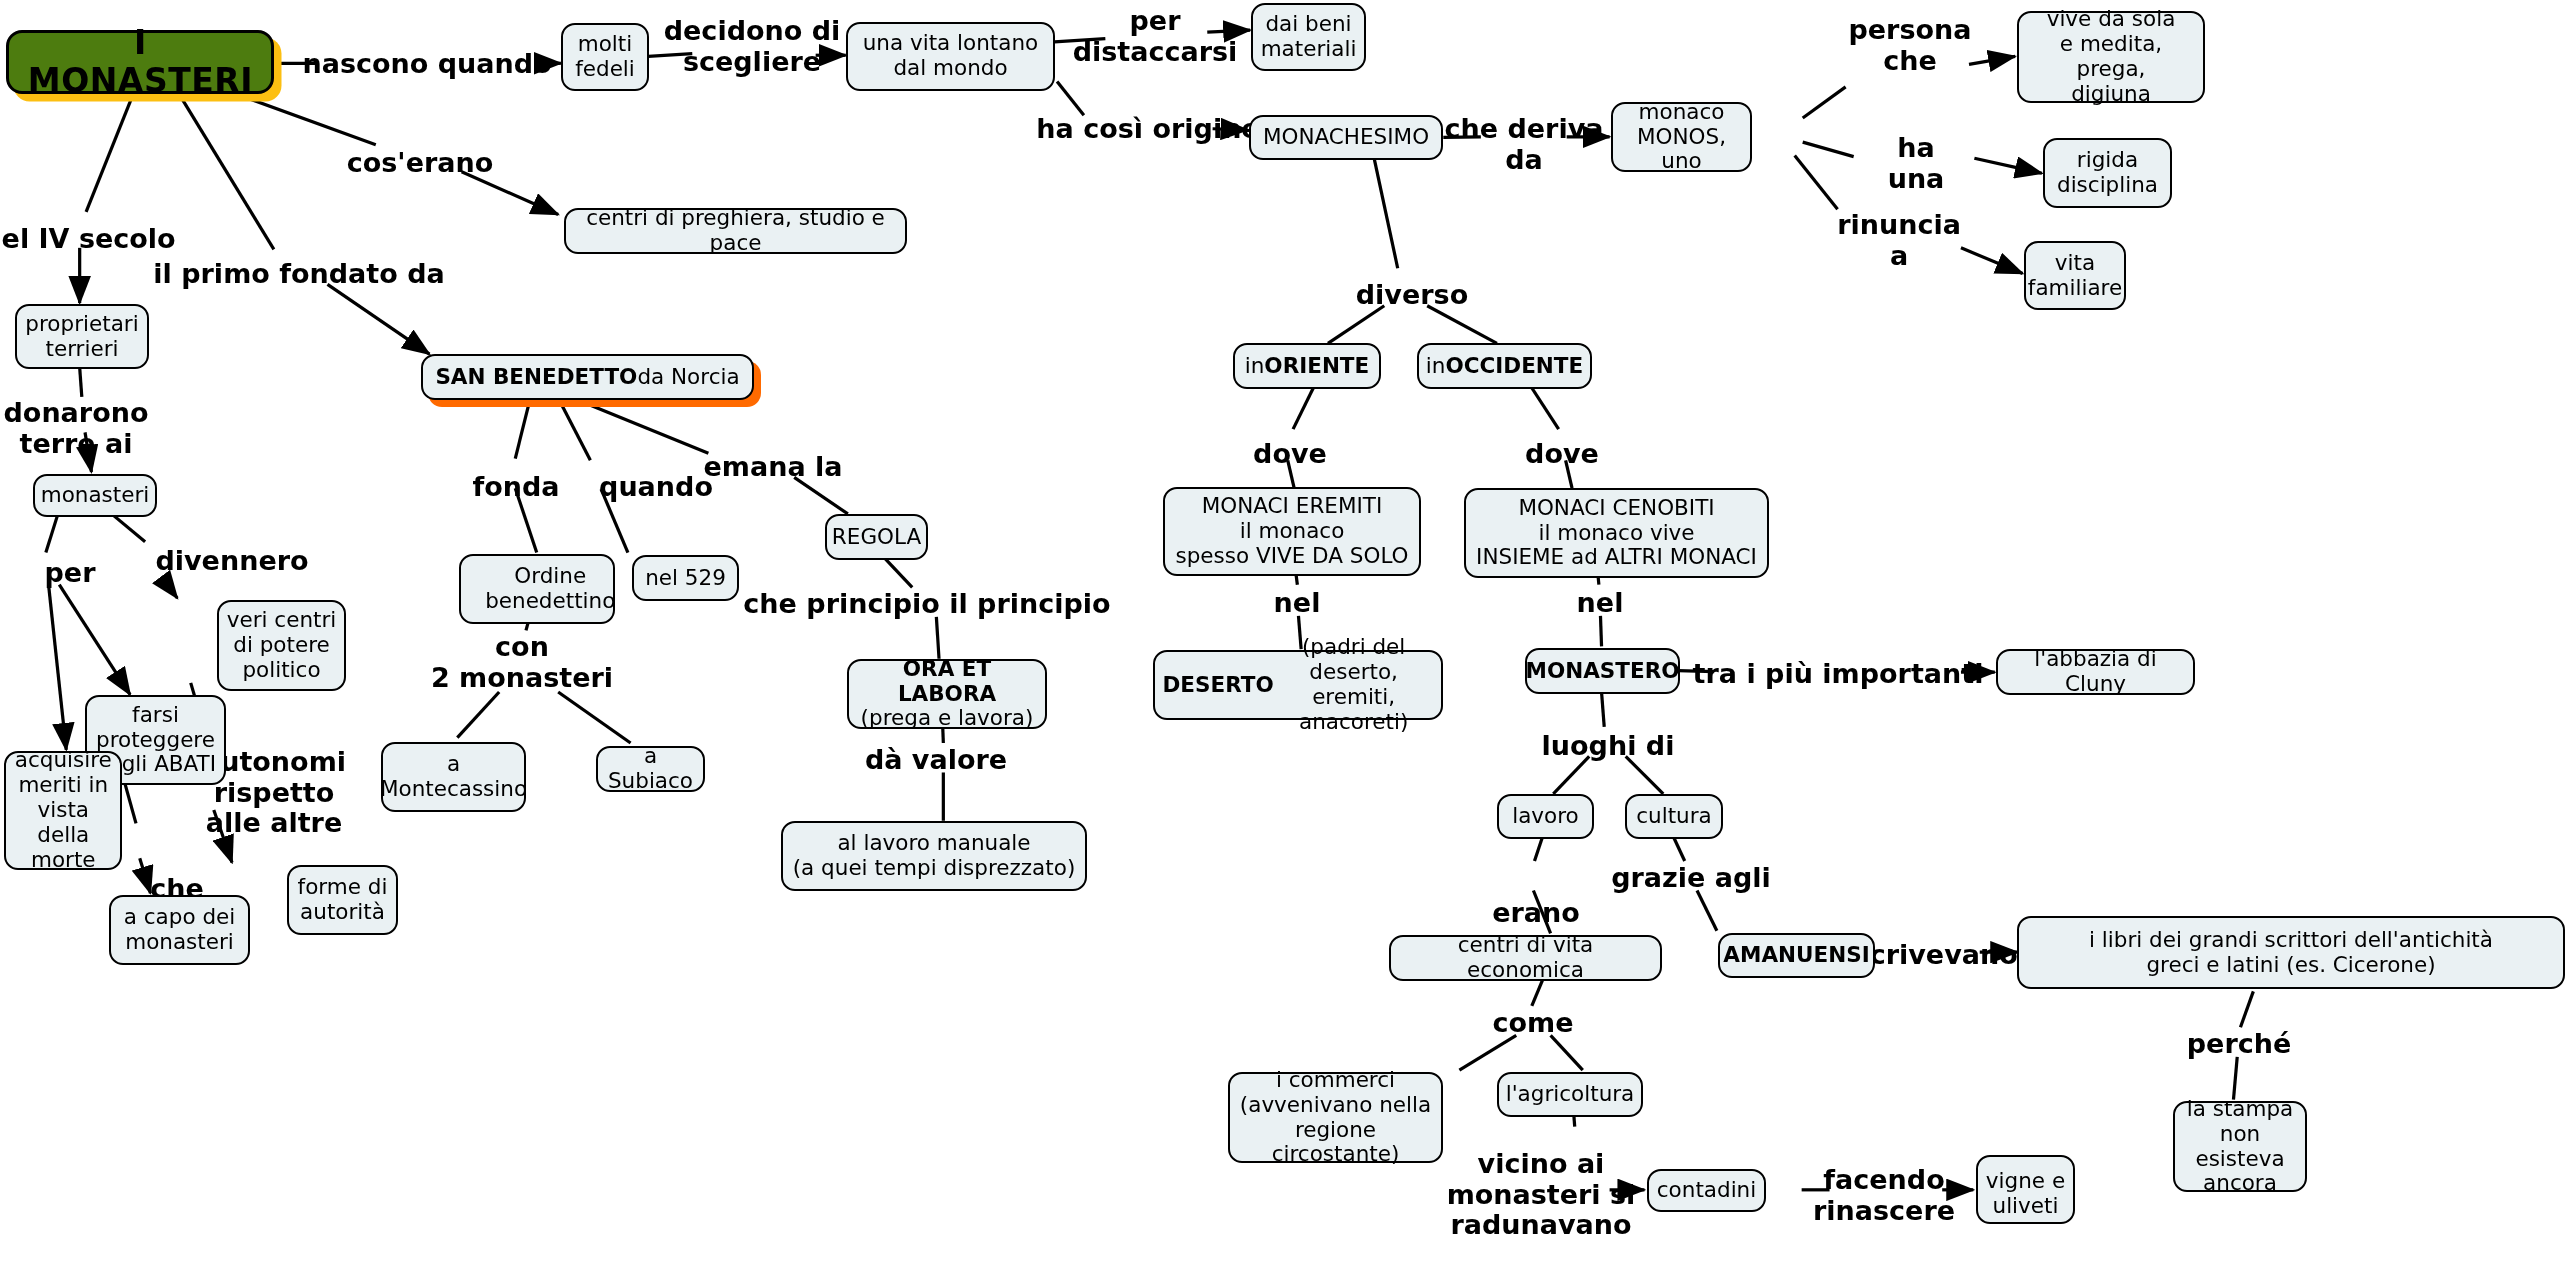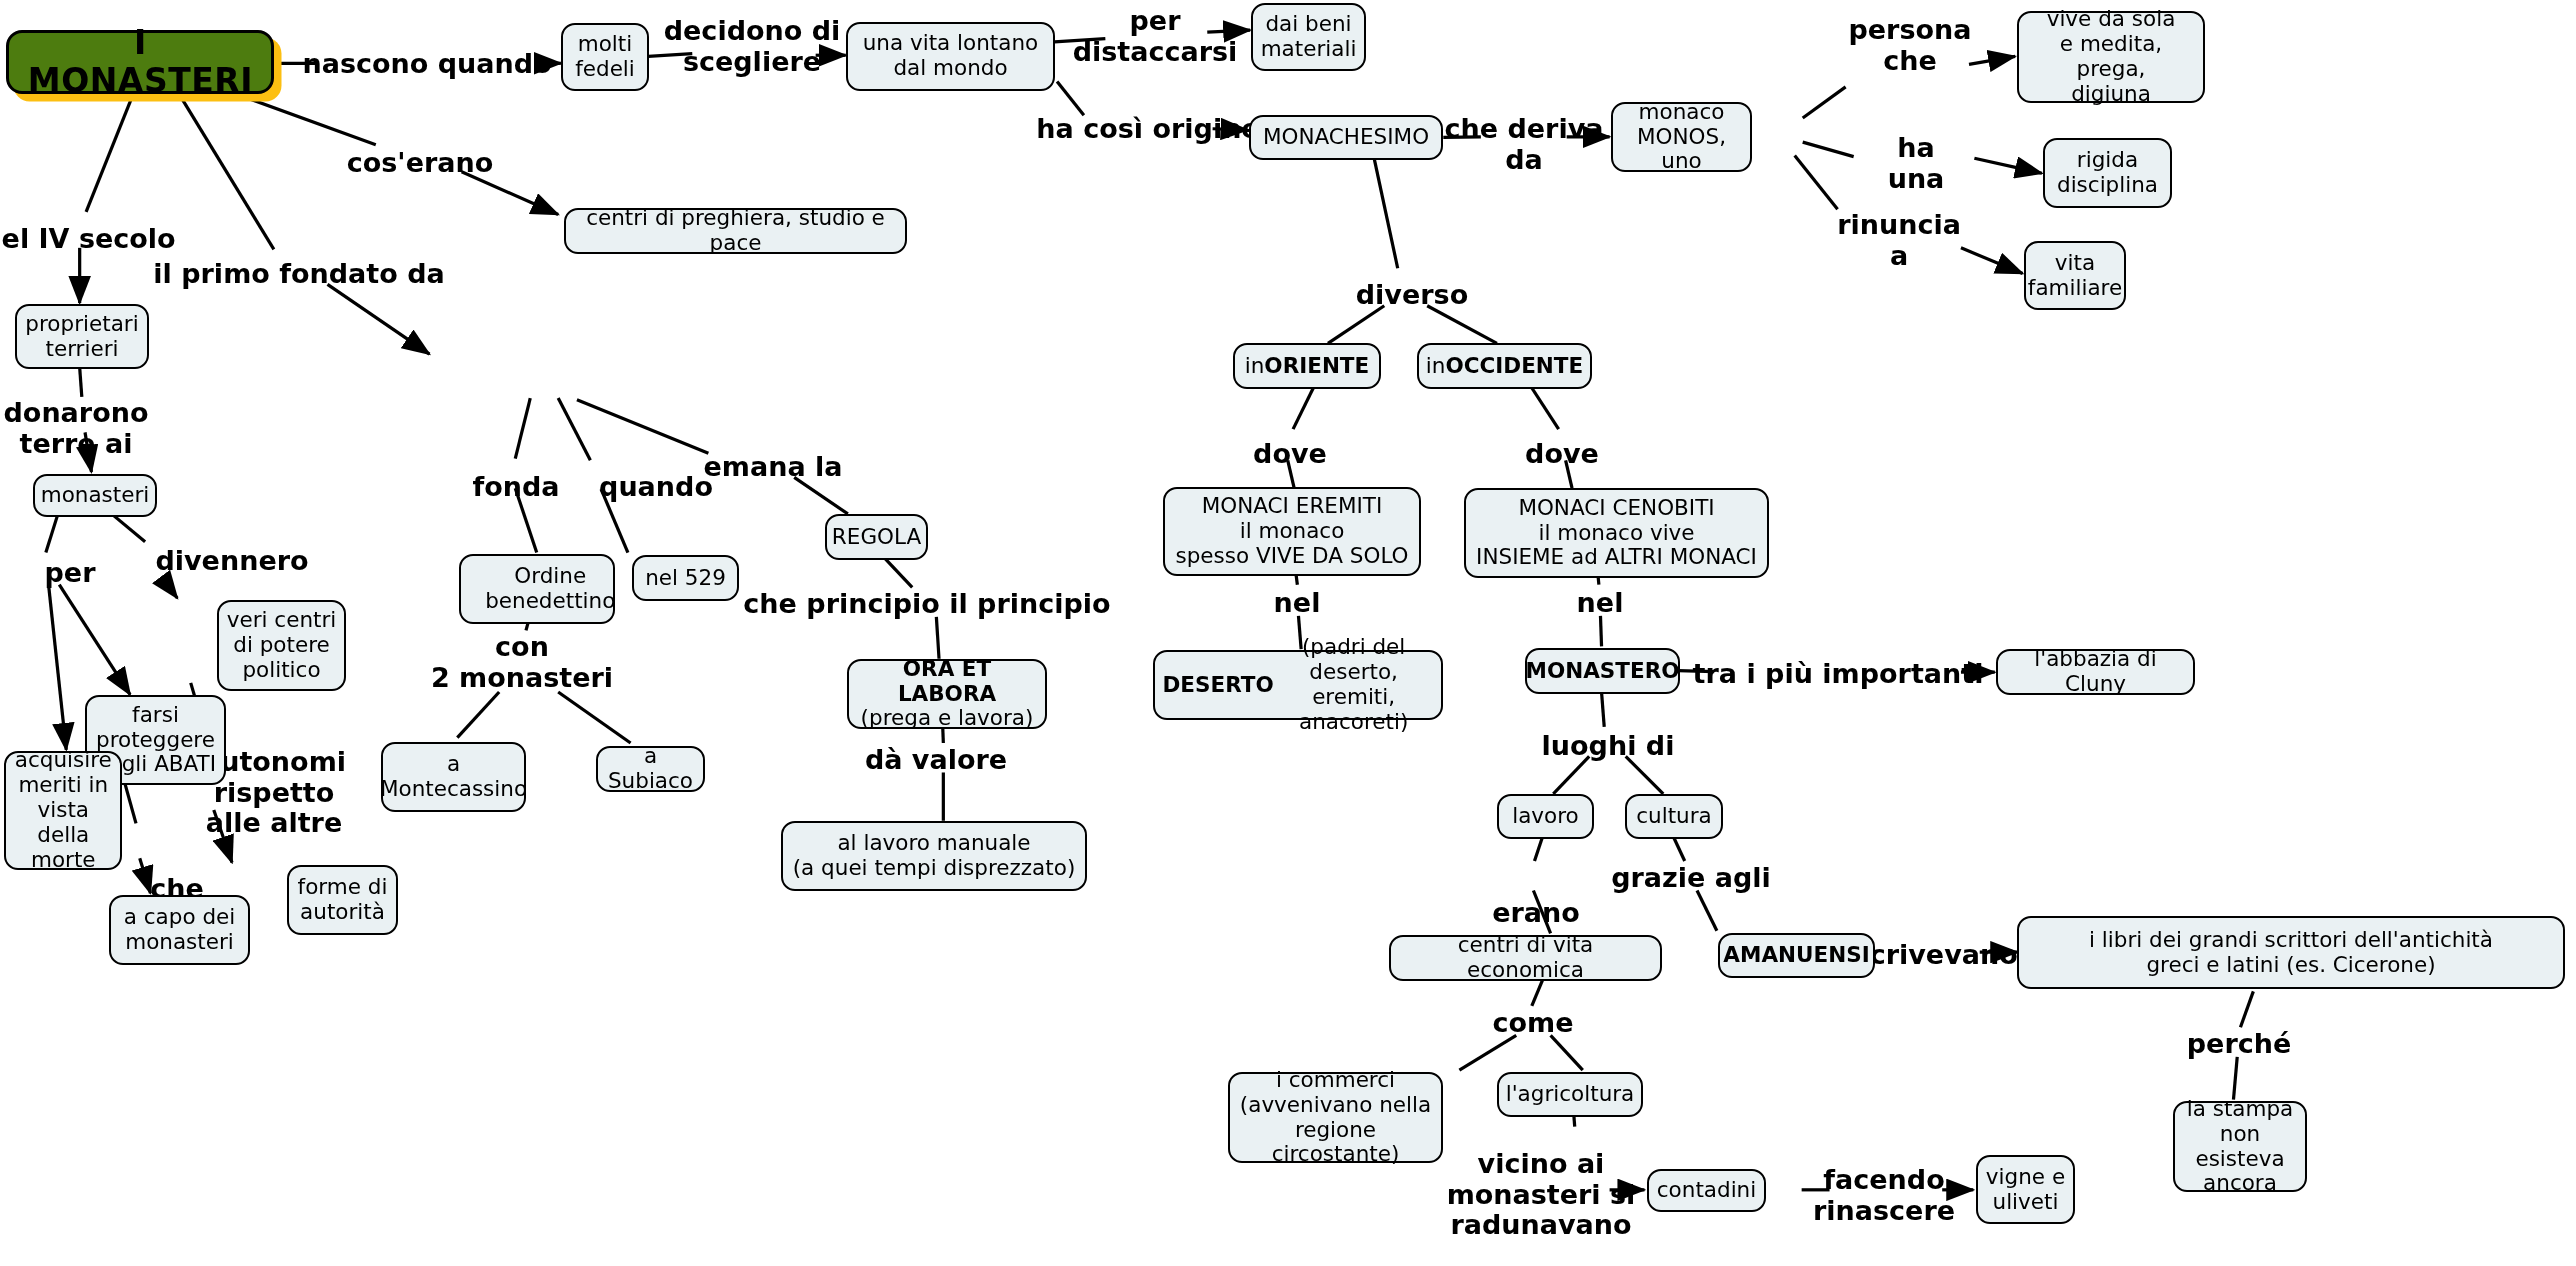--- a/index.html
+++ b/index.html
@@ -251,20 +251,23 @@
 
   <div class="node" style="left:2024px; top:241px; width:102px; height:69px;">
     <span>vita
 familiare</span>
   </div>
 
   <div class="node" style="left:564px; top:208px; width:343px; height:46px;">
     <span>centri di preghiera, studio e pace</span>
   </div>
 
+  <div class="node hl" style="left:421px; top:354px; width:333px; height:46px;">
+    <span class="b">SAN BENEDETTO</span><span> da Norcia</span>
+  </div>
 
   <div class="node" style="left:459px; top:554px; width:156px; height:70px;padding-left:34px;">
     <span>Ordine
 benedettino</span>
   </div>
 
   <div class="node" style="left:632px; top:555px; width:107px; height:46px;">
     <span>nel  529</span>
   </div>
 
@@ -396,21 +399,21 @@
   </div>
 
   <div class="node" style="left:1497px; top:1072px; width:146px; height:45px;">
     <span>l'agricoltura</span>
   </div>
 
   <div class="node" style="left:1647px; top:1169px; width:119px; height:43px;">
     <span>contadini</span>
   </div>
 
-  <div class="node" style="left:1976px; top:1155px; width:99px; height:69px;">
+  <div class="node" style="left:1976px; top:1155px; width:99px; height:69px;align-items:flex-end;">
     <span>vigne e
 uliveti</span>
   </div>
 
   <div class="label ctr" style="left:427px; top:49px;"><span>nascono quando</span></div>
 
   <div class="label ctr" style="left:420px; top:148px;"><span>cos'erano</span></div>
 
   <div class="label ctr" style="left:79px; top:224px;"><span>nel IV secolo</span></div>
 

